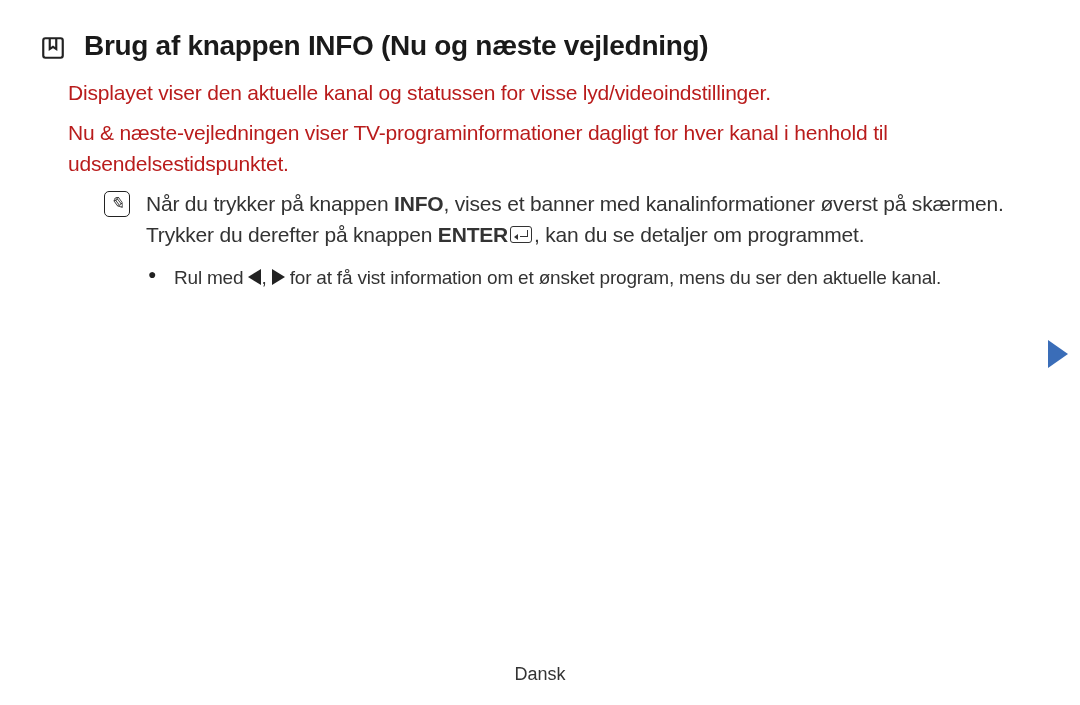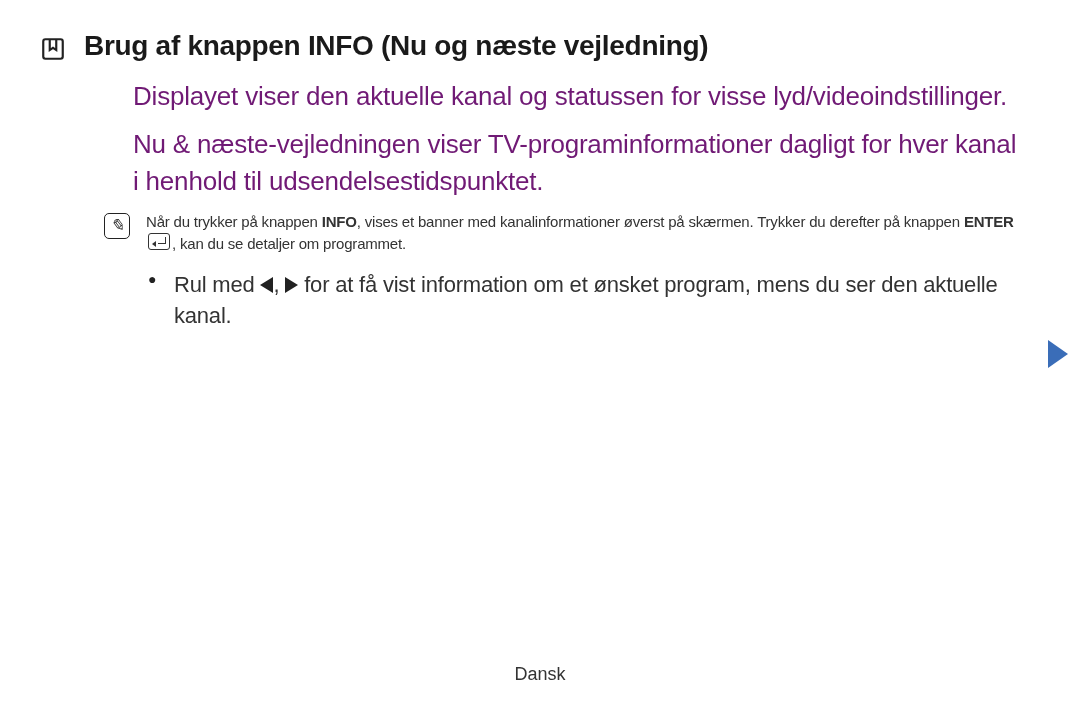--- a/index.html
+++ b/index.html
@@ -11,45 +11,45 @@
       width: 1080px;
       height: 705px;
       background: #ffffff;
       font-family: Arial, Helvetica, sans-serif;
       color: #222;
       position: relative;
       padding: 30px 60px 30px 40px;
     }
     .header-row {
       display: flex;
-      align-items: flex-end;
+      align-items: center;
       margin-bottom: 16px;
     }
     .section-icon {
       width: 26px;
       height: 26px;
       margin-right: 18px;
       margin-top: 4px;
       flex-shrink: 0;
     }
     .section-icon svg {
       width: 100%;
       height: 100%;
     }
     h1.page-title {
       font-size: 28px;
       font-weight: bold;
       color: #1a1a1a;
       letter-spacing: -0.3px;
     }
     .body-text {
-      margin-left: 93px;
-      font-size: 26px;
+      margin-left: 28px;
+      font-size: 21px;
       line-height: 1.45;
-      color: #701a75;
+      color: #b91c1c;
       margin-bottom: 10px;
       letter-spacing: -0.2px;
     }
     .note-block {
       display: flex;
       align-items: flex-start;
       margin-left: 64px;
       margin-top: 10px;
     }
     .note-icon {
@@ -63,21 +63,21 @@
       display: flex;
       align-items: center;
       justify-content: center;
     }
     .note-icon-inner {
       font-size: 17px;
       font-style: italic;
       transform: translateY(-1px);
     }
     .note-text {
-      font-size: 15px;
+      font-size: 21px;
       line-height: 1.45;
       color: #333;
       letter-spacing: -0.2px;
     }
     .note-text .bold {
       font-weight: bold;
     }
     .enter-icon {
       display: inline-block;
       border: 1.4px solid #333;
@@ -110,21 +110,21 @@
       border-right: 4px solid #333;
     }
     ul.bullets {
       list-style: none;
       margin-left: 106px;
       margin-top: 14px;
     }
     ul.bullets li {
       position: relative;
       padding-left: 28px;
-      font-size: 22px;
+      font-size: 19px;
       line-height: 1.45;
       color: #333;
       margin-bottom: 14px;
       letter-spacing: -0.2px;
     }
     ul.bullets li::before {
       content: "●";
       position: absolute;
       left: 2px;
       top: 0px;

